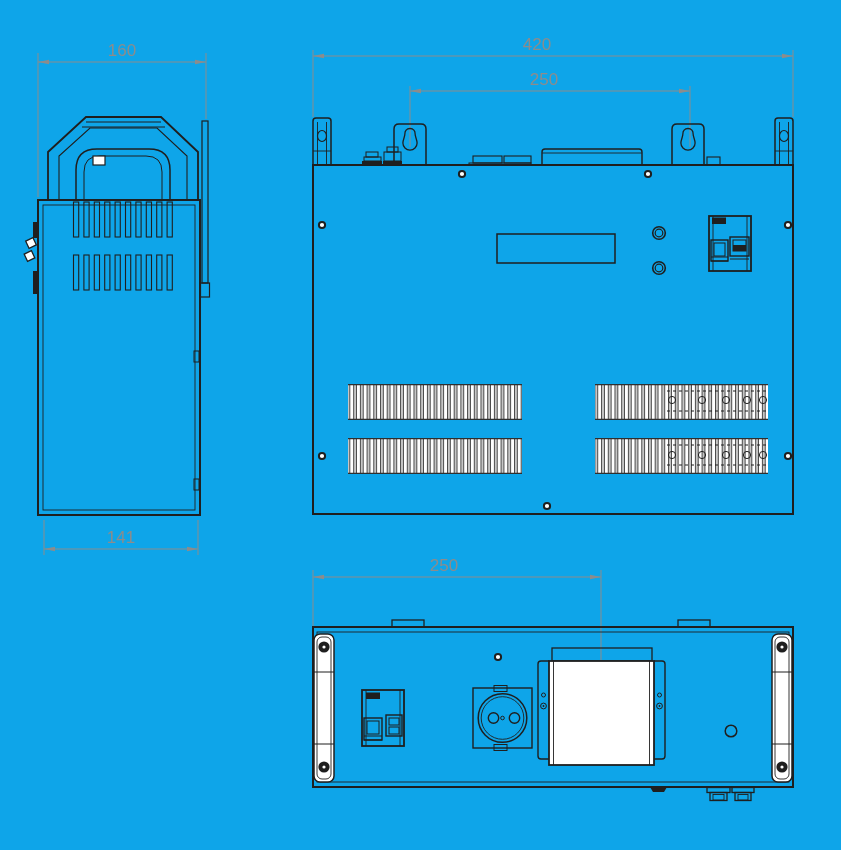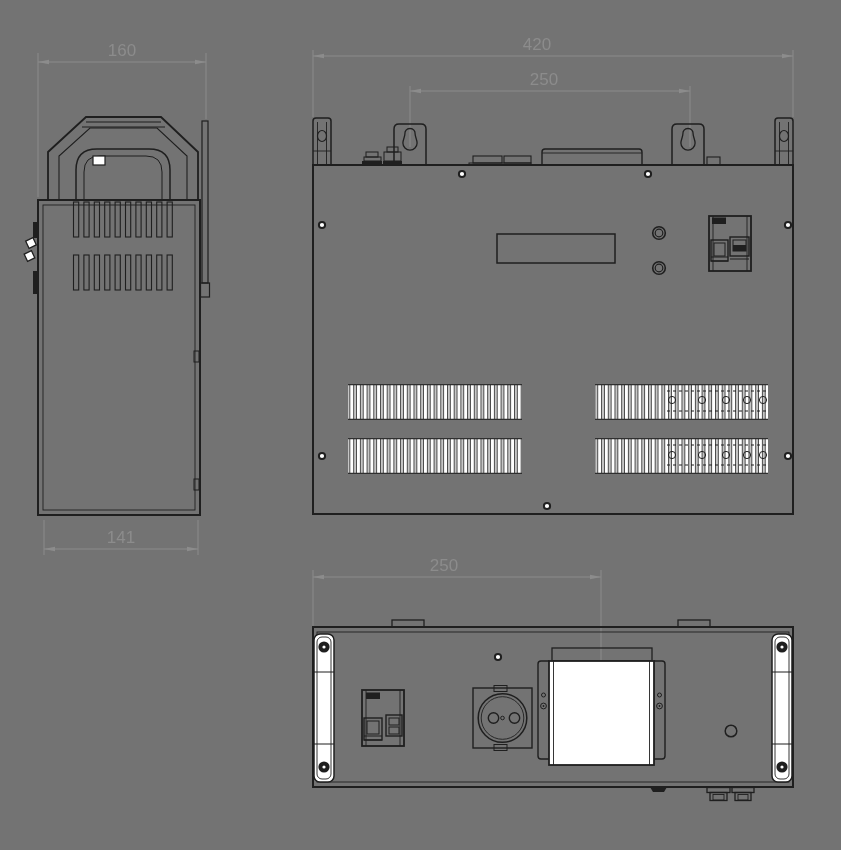--- a/index.html
+++ b/index.html
@@ -1,16 +1,16 @@
 <!DOCTYPE html>
 <html><head>
 <meta charset="utf-8">
 <style>
   html,body{margin:0;padding:0;background:#fff;}
-  #page{position:relative;width:841px;height:850px;background:#737373;overflow:hidden;}
+  #page{position:relative;width:841px;height:850px;background:#0ea5e9;overflow:hidden;}
   svg{position:absolute;top:0;left:0;}
   .ol{fill:none;stroke:#1f1f1f;}
   .fw{fill:#fff;stroke:#1f1f1f;}
   .dk{fill:#1f1f1f;stroke:none;}
   .dim{stroke:#8c8c8c;stroke-width:1;fill:none;}
   .dimf{fill:#8c8c8c;stroke:none;}
   .dimt{font:17px "Liberation Sans", sans-serif;fill:#8c8c8c;text-anchor:middle;}
   .vl{stroke:#2f2f2f;}
 </style>
 </head>

